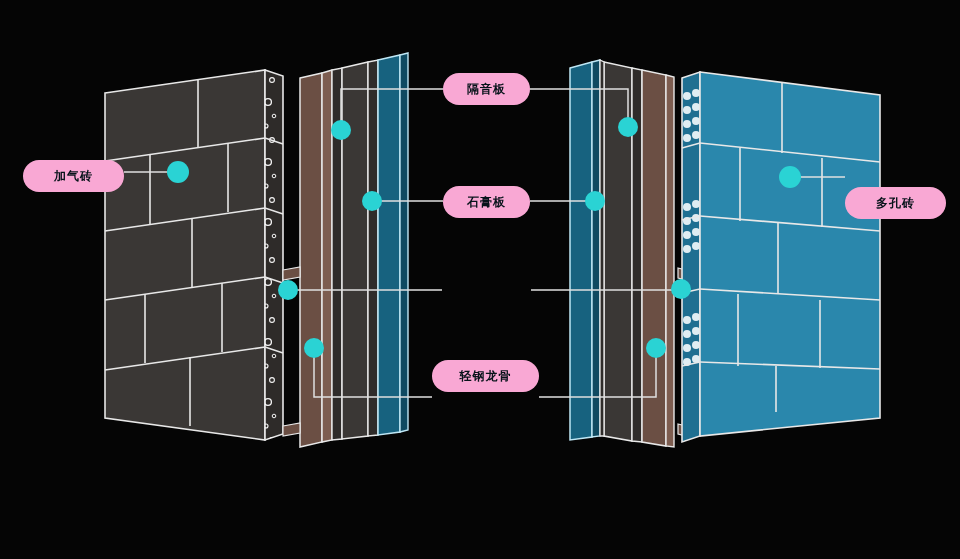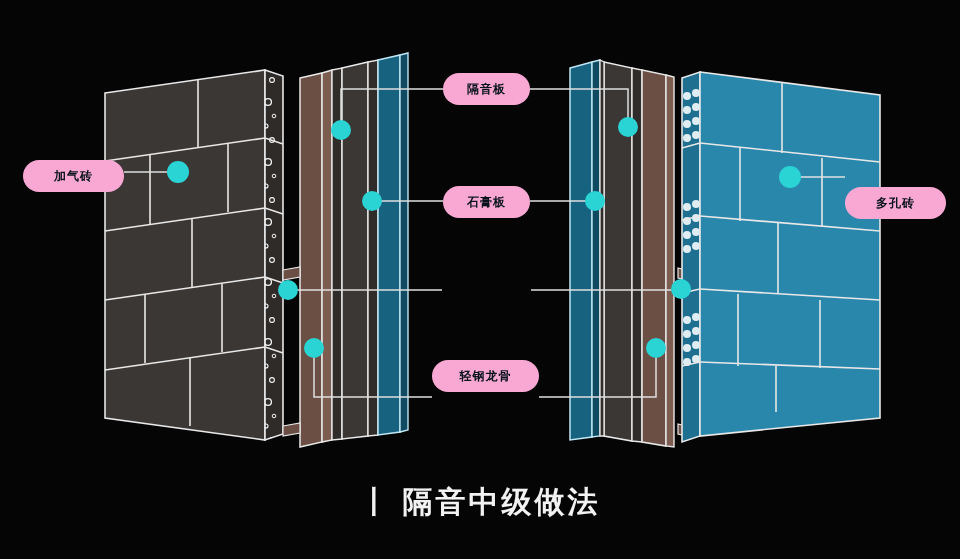--- a/index.html
+++ b/index.html
@@ -221,17 +221,14 @@
   </div>
 
   <div class="pill small" style="left:23px;top:160px;width:101px;">
     <span>加气砖</span>
   </div>
 
   <div class="pill small" style="left:845px;top:148px;width:101px;margin-top:39px;">
     <span>多孔砖</span>
   </div>
 
-  <div class="title">
-    <span class="bar">丨</span><span>隔音中级做法</span>
-  </div>
 
 </div>
 
 </body></html>

